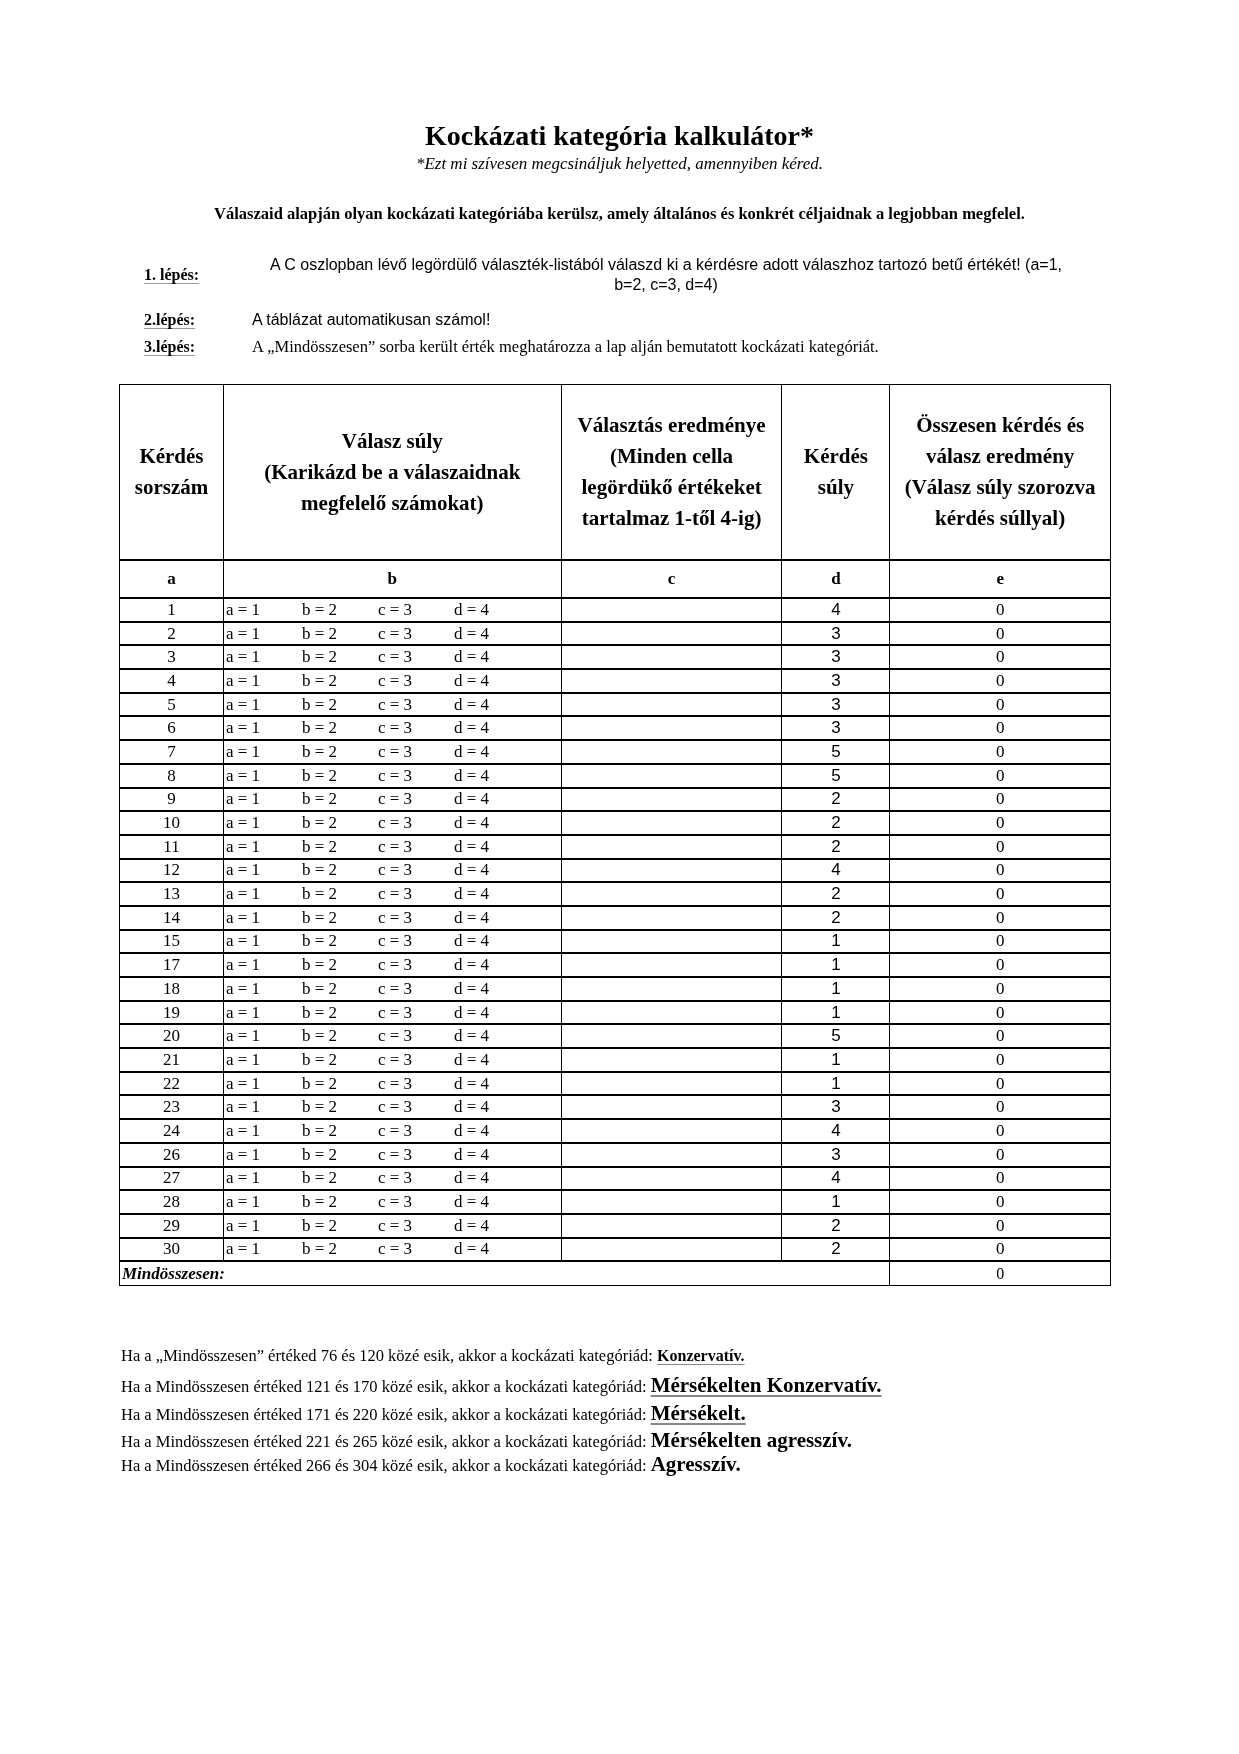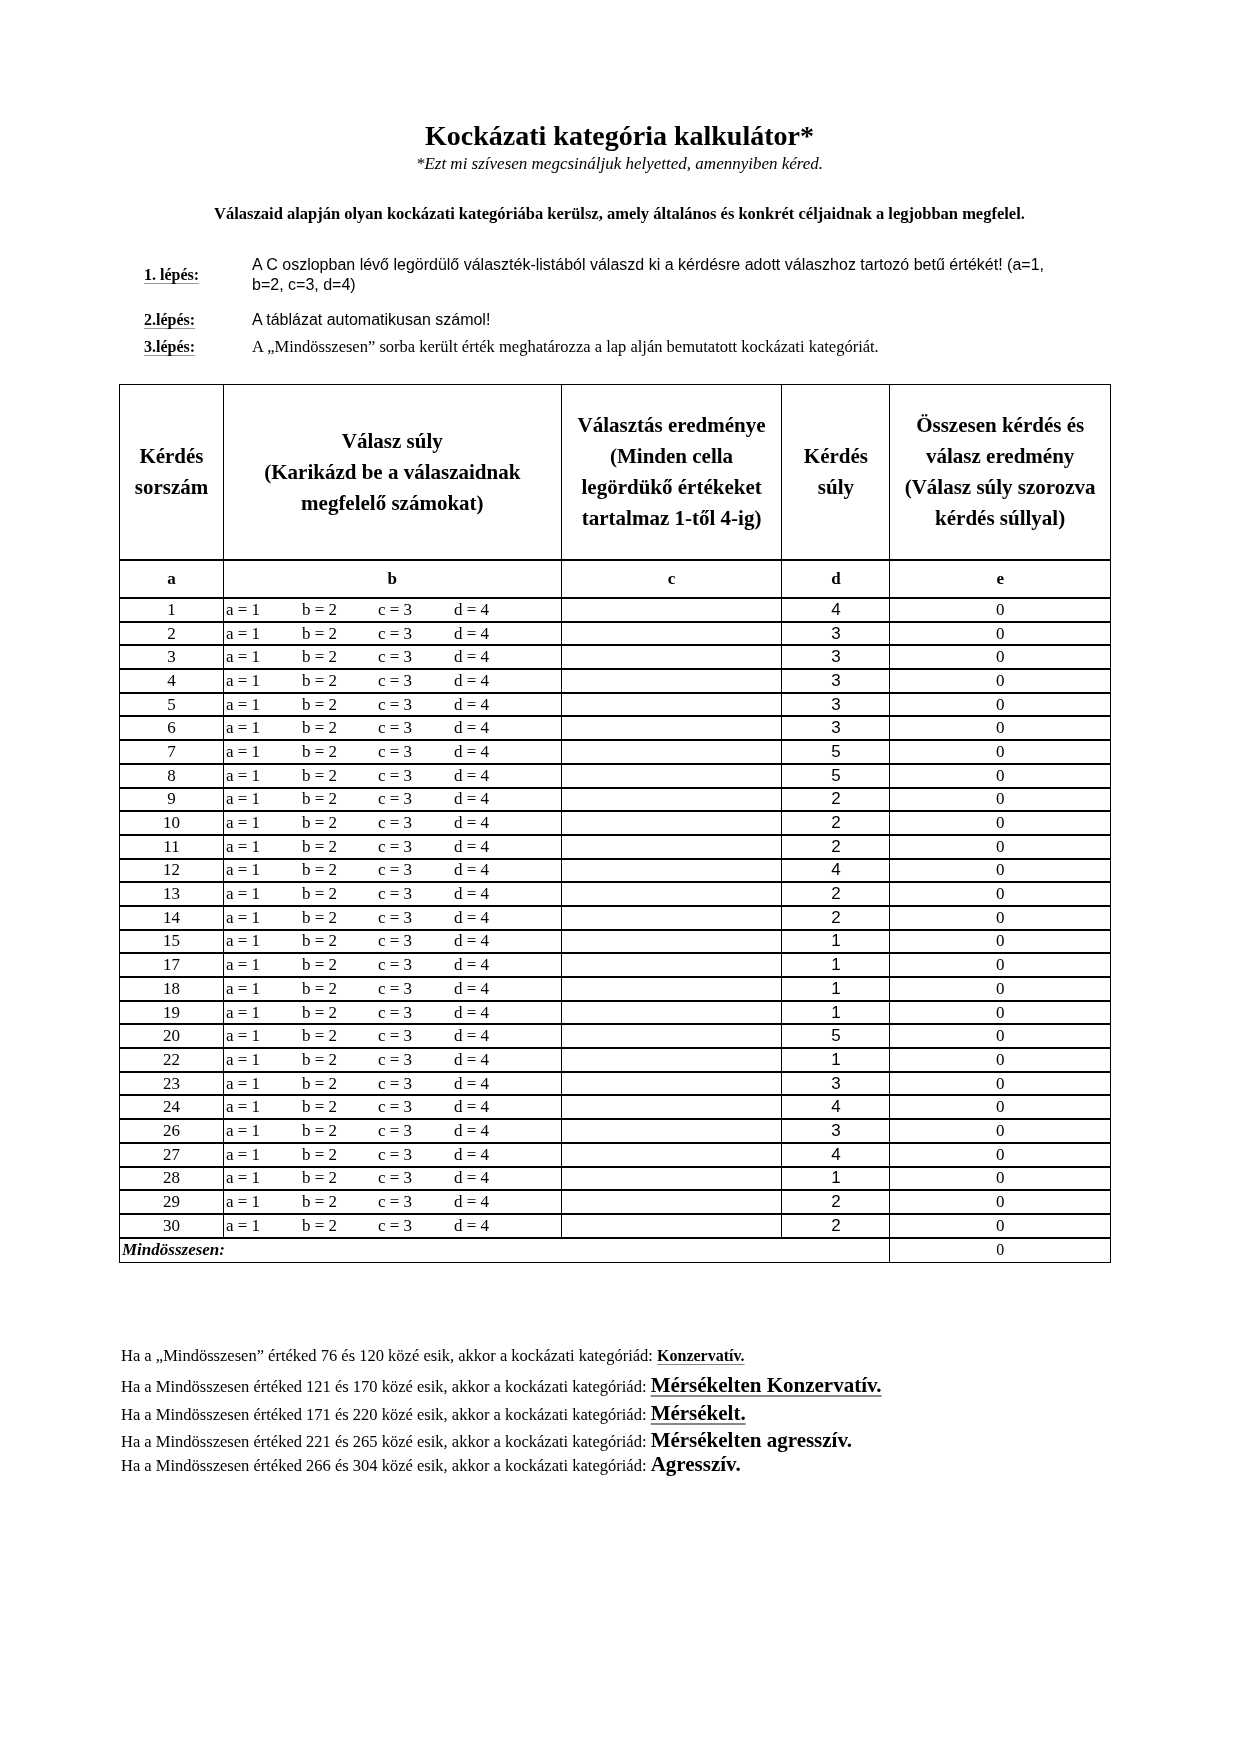--- a/index.html
+++ b/index.html
@@ -2,21 +2,21 @@
 <html><head>
 <meta charset="utf-8">
 <style>
   html, body { margin: 0; padding: 0; background: #ffffff; }
   body { width: 1239px; height: 1754px; position: relative; font-family: "Liberation Serif", serif; color: #000; overflow: hidden; }
   .title { position: absolute; top: 120px; left: 0; width: 1239px; text-align: center; font-weight: bold; font-size: 28px; }
   .subtitle { position: absolute; top: 154px; left: 0; width: 1239px; text-align: center; font-style: italic; font-size: 17px; }
   .intro { position: absolute; top: 204px; left: 0; width: 1239px; text-align: center; font-weight: bold; font-size: 16.5px; }
   .step { position: absolute; left: 120px; width: 960px; display: flex; align-items: center; }
   .step-label { width: 78px; font-weight: bold; font-size: 16px; text-decoration: underline; text-decoration-color: #999; text-underline-offset: 3px; margin-right: 30px; flex: none; margin-left: 24px; }
-  .step-text-sans { font-family: "Liberation Sans", sans-serif; font-size: 16px; line-height: 20px; }
+  .step-text-sans { font-family: "Liberation Sans", sans-serif; font-size: 16px; line-height: 20px; text-align: center; }
   .step-text-serif { font-family: "Liberation Serif", serif; font-size: 16.5px; }
   .step1 { top: 255px; }
   .step2 { top: 310px; }
   .step3 { top: 337px; }
 
   table.main { position: absolute; top: 384px; left: 119px; width: 992px; border-collapse: collapse; font-size: 16px; }
   table.main td, table.main th { border: 1px solid #000; padding: 0; }
   table.main th.head { height: 174px; font-weight: bold; font-size: 21px; line-height: 31px; text-align: center; vertical-align: middle; }
   table.main tr.letters td { height: 36px; text-align: center; font-weight: bold; font-size: 17px; border-top: 2px solid #000; }
   table.main tr.datarow td { height: 21.7px; line-height: 20px; font-size: 17px; border-top: 2px solid #000; }
@@ -237,20 +237,27 @@
         <td class="c-result">0</td>
       </tr>
       <tr class="datarow">
         <td class="c-num">20</td>
         <td class="c-opts"><span class="opt">a = 1</span><span class="opt">b = 2</span><span class="opt">c = 3</span><span class="opt last">d = 4</span></td>
         <td></td>
         <td class="c-weight">5</td>
         <td class="c-result">0</td>
       </tr>
       <tr class="datarow">
+        <td class="c-num">21</td>
+        <td class="c-opts"><span class="opt">a = 1</span><span class="opt">b = 2</span><span class="opt">c = 3</span><span class="opt last">d = 4</span></td>
+        <td></td>
+        <td class="c-weight">1</td>
+        <td class="c-result">0</td>
+      </tr>
+      <tr class="datarow">
         <td class="c-num">22</td>
         <td class="c-opts"><span class="opt">a = 1</span><span class="opt">b = 2</span><span class="opt">c = 3</span><span class="opt last">d = 4</span></td>
         <td></td>
         <td class="c-weight">1</td>
         <td class="c-result">0</td>
       </tr>
       <tr class="datarow">
         <td class="c-num">23</td>
         <td class="c-opts"><span class="opt">a = 1</span><span class="opt">b = 2</span><span class="opt">c = 3</span><span class="opt last">d = 4</span></td>
         <td></td>

